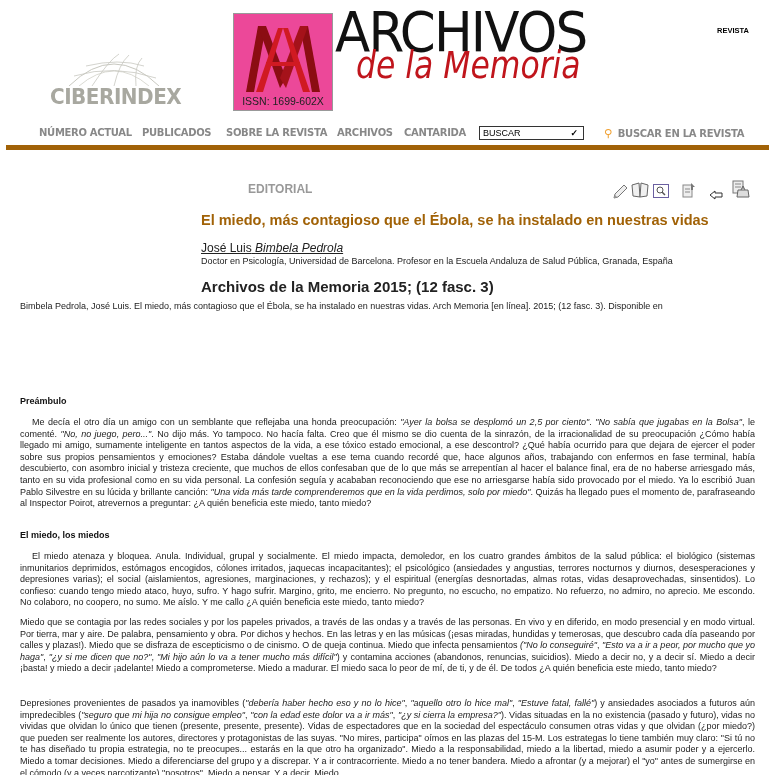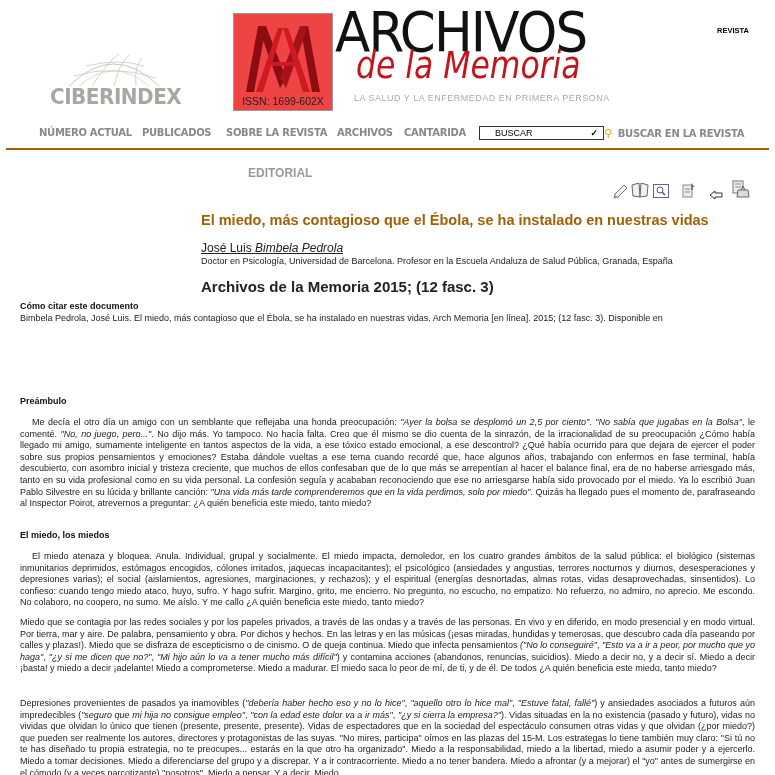--- a/index.html
+++ b/index.html
@@ -5,40 +5,40 @@
     * { margin: 0; padding: 0; box-sizing: border-box; }
     html, body { width: 775px; height: 775px; overflow: hidden; background: #fff; }
     body { font-family: "Liberation Sans", sans-serif; color: #000; position: relative; }
 
     
     .header { position: relative; height: 118px; }
     .ciberindex { position: absolute; left: 50px; top: 52px; width: 130px; height: 56px; }
     .ciberindex svg { position: absolute; left: 14px; top: 0; }
     .ciberindex .ci-text { position: absolute; left: 0; top: 32px; font-family: "DejaVu Sans", sans-serif; font-weight: bold; font-size: 20px; color: #a8a8a0; letter-spacing: -0.5px; transform: scaleY(1.1); }
 
-    .logo-box { position: absolute; left: 233px; top: 13px; width: 100px; height: 98px; border: 1px solid #999; background: #ef4444; }
+    .logo-box { position: absolute; left: 233px; top: 13px; width: 100px; height: 98px; border: 1px solid #999; background: #ec4899; }
     .logo-box svg { position: absolute; left: 2px; top: 4px; }
     .logo-box .issn { position: absolute; left: 0; right: 0; bottom: 3px; text-align: center; font-size: 10.5px; color: #222; }
 
     .arch-title { position: absolute; left: 335px; top: 4px; font-family: "DejaVu Sans", sans-serif; font-size: 56px; font-weight: normal; letter-spacing: -2px; line-height: 1; color: #111; transform: scaleX(0.92); transform-origin: left top; }
     .arch-sub { position: absolute; left: 356px; top: 47px; font-family: "DejaVu Sans", sans-serif; font-style: italic; font-size: 37px; color: #c0151c; letter-spacing: 0px; line-height: 1; transform: scaleX(0.85); transform-origin: left top; font-weight: 300; }
     .arch-tag { position: absolute; left: 354px; top: 93px; font-size: 9px; color: #aaa; letter-spacing: 0.5px; }
 
     .entrar { position: absolute; left: 717px; top: 26px; font-size: 7.5px; font-weight: bold; color: #000; text-decoration: none; }
 
     
-    .nav { position: relative; height: 32px; border-bottom: 2px solid #a16207; margin: 0 6px; }
+    .nav { position: relative; height: 32px; border-bottom: 5px solid #a16207; margin: 0 6px; }
     .nav-item { position: absolute; top: 9px; font-family: "DejaVu Sans", sans-serif; font-size: 10px; font-weight: bold; color: #888; letter-spacing: -0.3px; cursor: pointer; }
-    .nav-select { position: absolute; left: 473px; top: 8px; width: 125px; height: 14px; border: 1px solid #333; background: #fff; font-size: 9px; padding-left: 15px; line-height: 12px; color: #000; }
+    .nav-select { position: absolute; left: 473px; top: 8px; width: 105px; height: 14px; border: 1px solid #333; background: #fff; font-size: 9px; padding-left: 3px; line-height: 12px; color: #000; }
     .nav-select .chev { position: absolute; right: 5px; top: 0px; font-size: 9px; font-weight: bold; }
     .search-link { position: absolute; left: 598px; top: 9px; font-family: "DejaVu Sans", sans-serif; font-size: 10px; font-weight: bold; color: #888; letter-spacing: -0.3px; }
     .search-link .mag { color: #f0a030; margin-right: 6px; font-size: 11px; }
 
     
-    .section-label { position: absolute; left: 201px; top: 166px; font-size: 12px; font-weight: bold; color: #999; padding-left: 47px; }
+    .section-label { position: absolute; left: 201px; top: 182px; font-size: 12px; font-weight: bold; color: #999; padding-left: 47px; }
     .tools { position: absolute; left: 612px; top: 180px; height: 20px; width: 145px; }
     .tools span { position: absolute; top: 0; display: inline-block; cursor: pointer; }
     .article-title { position: absolute; left: 201px; top: 212px; font-size: 14.5px; font-weight: bold; color: #a16207; }
     .author { position: absolute; left: 201px; top: 241px; font-size: 12px; color: #222; text-decoration: underline; }
     .author i { font-style: italic; }
     .affil { position: absolute; left: 201px; top: 256px; font-size: 9px; color: #222; }
     .journal { position: absolute; left: 201px; top: 278px; font-size: 15px; font-weight: bold; color: #222; }
 
     .cite { position: absolute; left: 20px; top: 301px; width: 740px; font-size: 9px; line-height: 11.5px; color: #222; }
     .cite .cite-title { font-weight: bold; color: #111; }
@@ -73,21 +73,20 @@
       <polygon points="72,8 64,8 44,60 50,70" fill="#a5121a"></polygon>
       <polygon points="47,10 52,10 74,74 67,74" fill="#d01a22"></polygon>
       <polygon points="47,10 42,10 20,74 27,74" fill="#d01a22"></polygon>
       <rect x="30" y="44" width="34" height="4" fill="#d01a22"></rect>
     </svg>
     <div class="issn">ISSN: 1699-602X</div>
   </div>
 
   <div class="arch-title">ARCHIVOS</div>
   <div class="arch-sub">de la Memoria</div>
-  <div class="arch-tag">LA SALUD Y LA ENFERMEDAD EN PRIMERA PERSONA</div>
 
   <a class="entrar">REVISTA</a>
 </div>
 
 <div class="nav">
   <span class="nav-item" style="left:33px">NÚMERO ACTUAL</span>
   <span class="nav-item" style="left:136px">PUBLICADOS</span>
   <span class="nav-item" style="left:220px">SOBRE LA REVISTA</span>
   <span class="nav-item" style="left:331px">ARCHIVOS</span>
   <span class="nav-item" style="left:398px">CANTARIDA</span>
@@ -146,21 +145,20 @@
   </span>
 </div>
 
 <div class="article-title">El miedo, más contagioso que el Ébola, se ha instalado en nuestras vidas</div>
 
 <a class="author"><span>José Luis</span> <i>Bimbela Pedrola</i></a>
 <div class="affil">Doctor en Psicología, Universidad de Barcelona. Profesor en la Escuela Andaluza de Salud Pública, Granada, España</div>
 <div class="journal">Archivos de la Memoria 2015; (12 fasc. 3)</div>
 
 <div class="cite">
-  <div class="cite-title">Cómo citar este documento</div>
   <div>Bimbela Pedrola, José Luis. El miedo, más contagioso que el Ébola, se ha instalado en nuestras vidas. Arch Memoria [en línea]. 2015; (12 fasc. 3). Disponible en</div>
 </div>
 
 <div class="h" style="top:396px">Preámbulo</div>
 <div class="body-text indent" style="top:417px"><span>Me decía el otro día un amigo con un semblante que reflejaba una honda preocupación: </span><i>"Ayer la bolsa se desplomó un 2,5 por ciento"</i><span>. </span><i>"No sabía que jugabas en la Bolsa"</i><span>, le comenté. </span><i>"No, no juego, pero..."</i><span>. No dijo más. Yo tampoco. No hacía falta. Creo que él mismo se dio cuenta de la sinrazón, de la irracionalidad de su preocupación ¿Cómo había llegado mi amigo, sumamente inteligente en tantos aspectos de la vida, a ese tóxico estado emocional, a ese descontrol? ¿Qué había ocurrido para que dejara de ejercer el poder sobre sus propios pensamientos y emociones? Estaba dándole vueltas a ese tema cuando recordé que, hace algunos años, trabajando con enfermos en fase terminal, había descubierto, con asombro inicial y tristeza creciente, que muchos de ellos confesaban que de lo que más se arrepentían al hacer el balance final, era de no haberse arriesgado más, tanto en su vida profesional como en su vida personal. La confesión seguía y acababan reconociendo que ese no arriesgarse había sido provocado por el miedo. Ya lo escribió Juan Pablo Silvestre en su lúcida y brillante canción: </span><i>"Una vida más tarde comprenderemos que en la vida perdimos, solo por miedo"</i><span>. Quizás ha llegado pues el momento de, parafraseando al Inspector Poirot, atrevernos a preguntar: ¿A quién beneficia este miedo, tanto miedo?</span></div>
 
 <div class="h" style="top:530px">El miedo, los miedos</div>
 <div class="body-text indent" style="top:551px"><span>El miedo atenaza y bloquea. Anula. Individual, grupal y socialmente. El miedo impacta, demoledor, en los cuatro grandes ámbitos de la salud pública: el biológico (sistemas inmunitarios deprimidos, estómagos encogidos, cólones irritados, jaquecas incapacitantes); el psicológico (ansiedades y angustias, terrores nocturnos y diurnos, desesperaciones y depresiones varias); el social (aislamientos, agresiones, marginaciones, y rechazos); y el espiritual (energías desnortadas, almas rotas, vidas desaprovechadas, sinsentidos). Lo confieso: cuando tengo miedo ataco, huyo, sufro. Y hago sufrir. Margino, grito, me encierro. No pregunto, no escucho, no empatizo. No refuerzo, no admiro, no aprecio. Me escondo. No colaboro, no coopero, no sumo. Me aíslo. Y me callo ¿A quién beneficia este miedo, tanto miedo?</span></div>
 
 <div class="body-text" style="top:617px"><span>Miedo que se contagia por las redes sociales y por los papeles privados, a través de las ondas y a través de las personas. En vivo y en diferido, en modo presencial y en modo virtual. Por tierra, mar y aire. De palabra, pensamiento y obra. Por dichos y hechos. En las letras y en las músicas (¡esas miradas, hundidas y temerosas, que descubro cada día paseando por calles y plazas!). Miedo que se disfraza de escepticismo o de cinismo. O de queja continua. Miedo que infecta pensamientos </span><i>("No lo conseguiré"</i><span>, </span><i>"Esto va a ir a peor, por mucho que yo haga"</i><span>, </span><i>"¿y si me dicen que no?"</i><span>, </span><i>"Mi hijo aún lo va a tener mucho más difícil"</i><span>) y contamina acciones (abandonos, renuncias, suicidios). Miedo a decir no, y a decir sí. Miedo a decir ¡basta! y miedo a decir ¡adelante! Miedo a comprometerse. Miedo a madurar. El miedo saca lo peor de mí, de ti, y de él. De todos ¿A quién beneficia este miedo, tanto miedo?</span></div>

